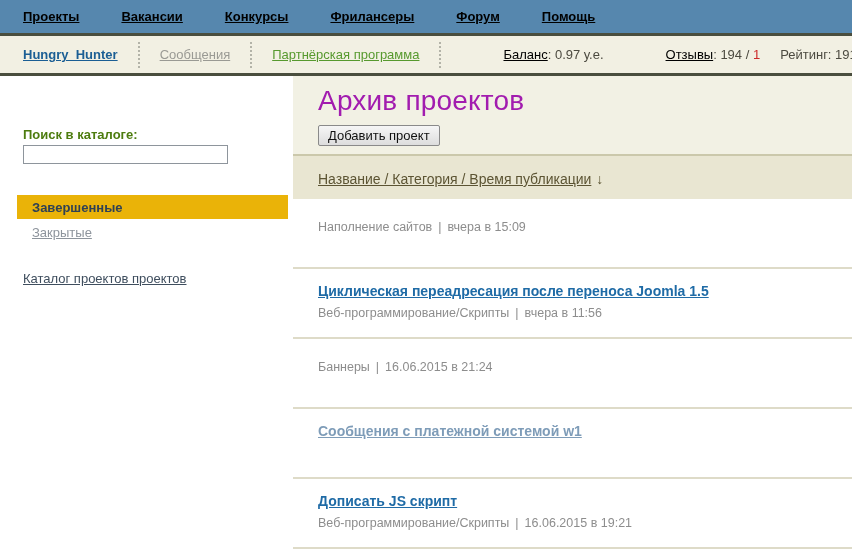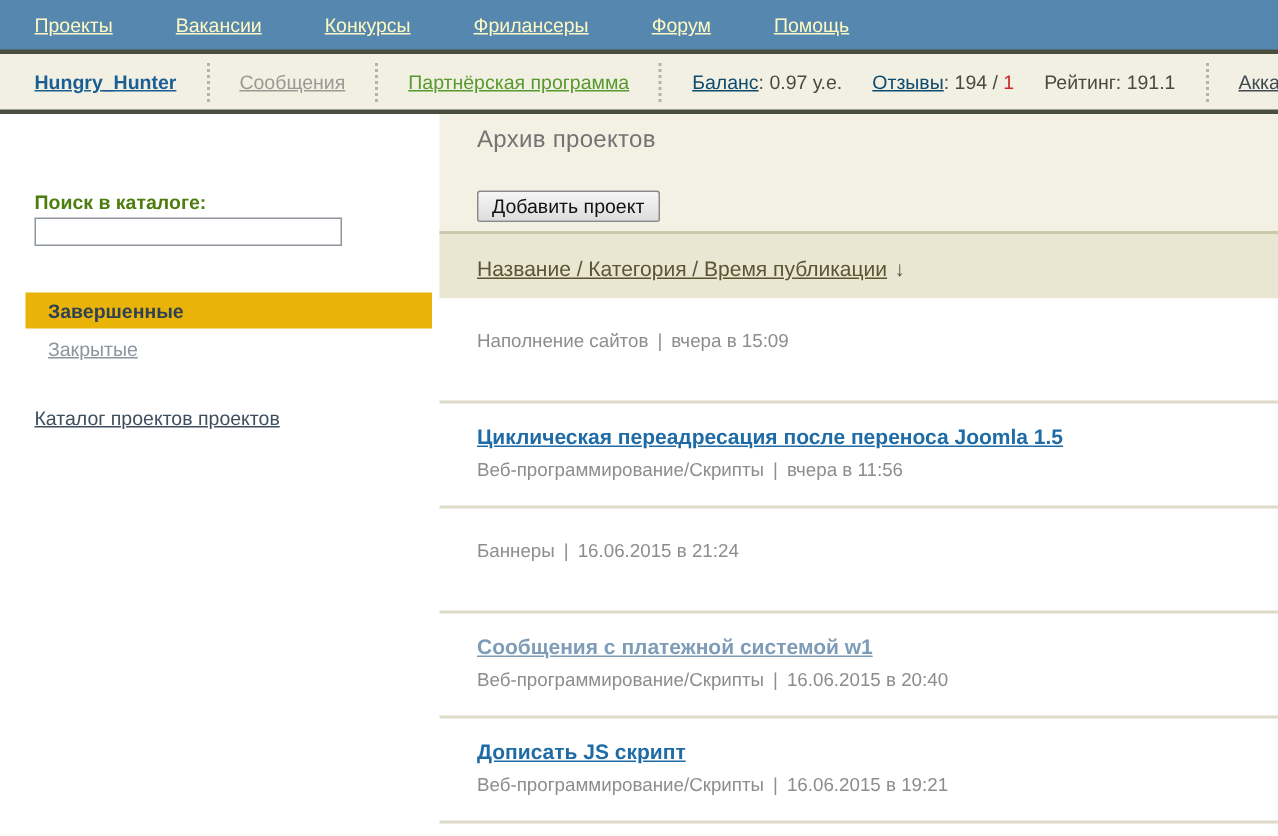--- a/index.html
+++ b/index.html
@@ -10,34 +10,34 @@
     font-size: 13px;
   }
   a { cursor: pointer; }
 
   
   .topnav {
     height: 36px; background: #5687ae; border-bottom: 3px solid #4a4e3e;
     display: flex; align-items: center; gap: 42px; padding-left: 23px;
     white-space: nowrap;
   }
-  .topnav a { color: #fef9c3; text-decoration: underline; }
+  .topnav a { color: #000000; text-decoration: underline; font-weight: bold; }
 
   
   .userbar {
     height: 40px; background: #f2f0e3; border-bottom: 3px solid #4a4e3e;
     display: flex; align-items: center; gap: 20px; padding-left: 23px;
     color: #4c4a40; white-space: nowrap;
   }
   .userbar .vsep { height: 26px; width: 0; border-left: 2px dotted #b3b3a8; }
   .userbar .user { color: #1b5e94; font-weight: bold; text-decoration: underline; }
   .userbar .muted { color: #9a9a94; text-decoration: underline; }
   .userbar .green { color: #57992e; text-decoration: underline; }
   .stat { color: #4c4a40; }
-  .stat .stat-link { color: #0c4a6e; text-decoration: underline; }
+  .stat .stat-link { color: #000000; text-decoration: underline; margin-left: 42px; }
   .stat .neg { color: #cc2a2a; }
   .userbar .account { color: #3f4a55; text-decoration: underline; }
 
   
   .content { display: flex; height: 514px; }
   .sidebar { width: 293px; background: #ffffff; padding-top: 51px; }
   .search-label { color: #4d7c0f; font-weight: bold; margin: 0 0 3px 23px; }
   .search-input {
     display: block; margin-left: 23px; width: 205px; height: 19px;
     border: 1px solid #8e959c; background: #fff; font-size: 12px; padding: 0 3px;
@@ -52,23 +52,23 @@
     color: #8d949c; text-decoration: underline;
   }
   .catalog-link {
     display: inline-block; margin: 31px 0 0 23px;
     color: #3f4e5e; text-decoration: underline;
   }
 
   
   .main { flex: 1; display: flex; flex-direction: column; }
   .main-head { background: #f2f1e4; height: 78px; padding: 9px 0 0 25px; }
-  .page-title { font-size: 16px; font-weight: normal; color: #737373; letter-spacing: .2px; }
+  .page-title { font-size: 28px; font-weight: normal; color: #a21caf; letter-spacing: .2px; }
   .add-btn {
-    margin-top: 24px; font-size: 13px; color: #111;
+    margin-top: 8px; font-size: 13px; color: #111;
     padding: 2px 9px; border: 1px solid #8a8a8a; border-radius: 2px;
     background: linear-gradient(#f6f6f6, #dddddd);
     font-family: "Liberation Sans", "DejaVu Sans", sans-serif; cursor: pointer;
   }
   .sort-bar {
     background: #e9e6d2; border-top: 2px solid #cbc8ab;
     height: 45px; padding: 15px 0 0 25px; font-size: 14px;
   }
   .sort-bar a { color: #5c5433; text-decoration: underline; }
   .sort-bar .arrow { color: #5c5433; margin-left: 5px; text-decoration: none; }
@@ -141,21 +141,20 @@
         <a class="title">Циклическая переадресация после переноса Joomla 1.5</a>
         <div class="meta"><span>Веб-программирование/Скрипты</span><span class="pipe">|</span><span>вчера в 11:56</span></div>
       </div>
 
       <div class="row">
         <div class="meta"><span>Баннеры</span><span class="pipe">|</span><span>16.06.2015 в 21:24</span></div>
       </div>
 
       <div class="row">
         <a class="title visited">Сообщения с платежной системой w1</a>
-        <div class="meta"><span>Веб-программирование/Скрипты</span><span class="pipe">|</span><span>16.06.2015 в 20:40</span></div>
       </div>
 
       <div class="row">
         <a class="title">Дописать JS скрипт</a>
         <div class="meta"><span>Веб-программирование/Скрипты</span><span class="pipe">|</span><span>16.06.2015 в 19:21</span></div>
       </div>
 
     </div>
   </div>
 </div>

